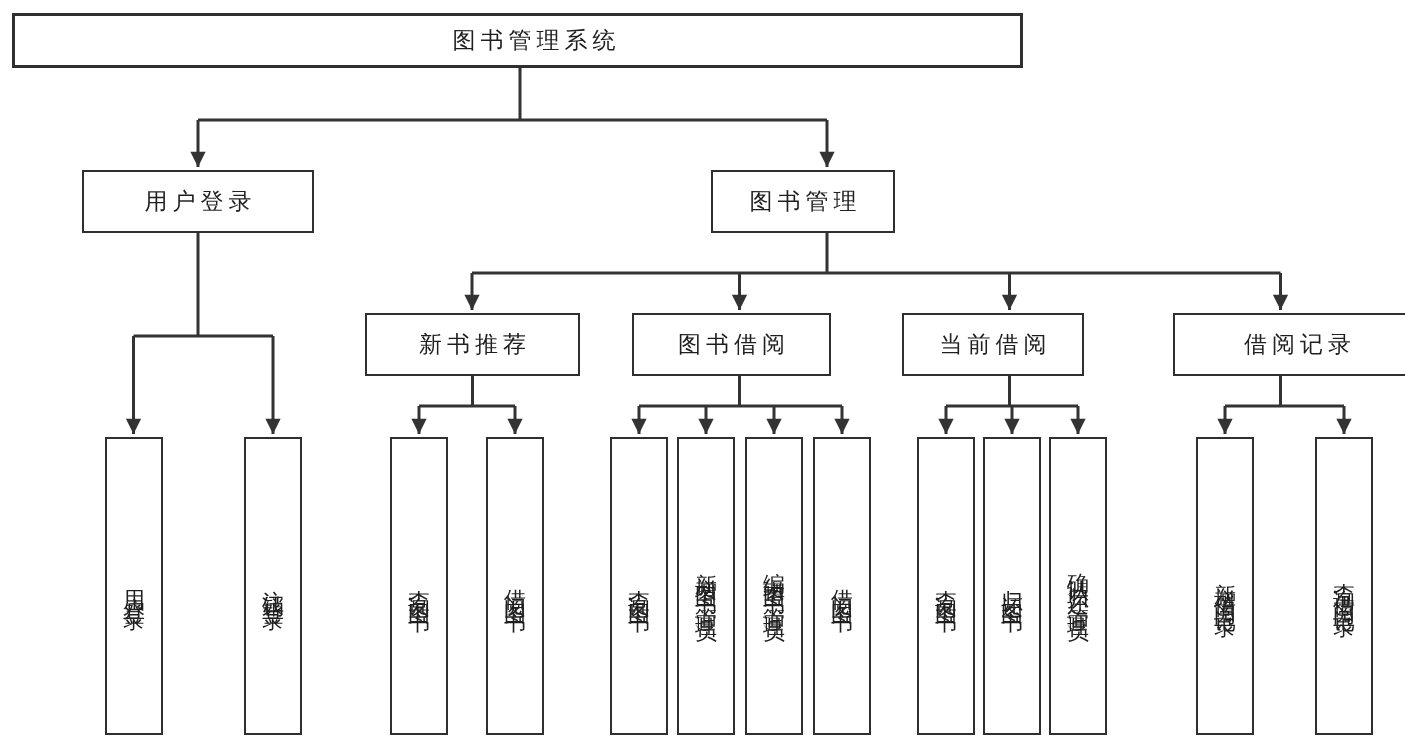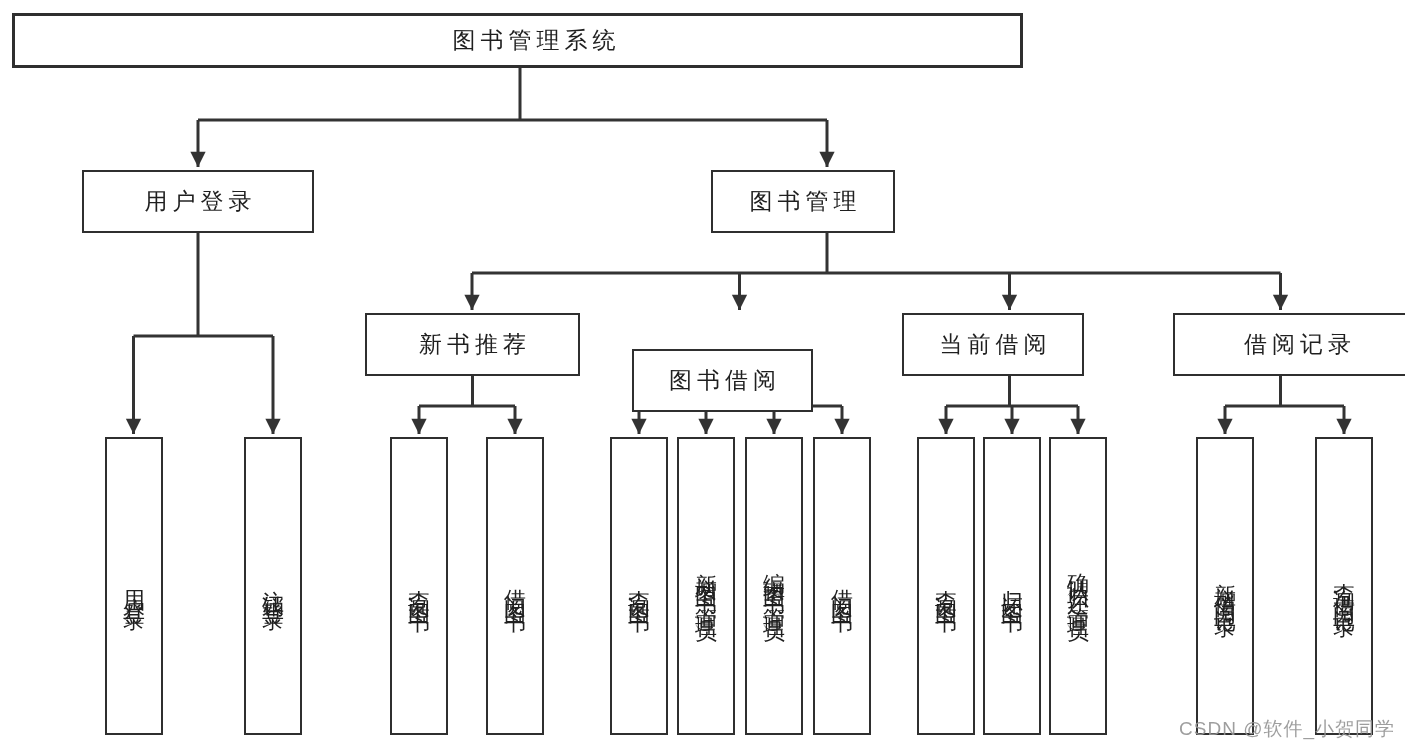--- a/index.html
+++ b/index.html
@@ -109,21 +109,21 @@
       <line x1="1344" y1="406" x2="1344" y2="434" marker-end="url(#arw)"></line>
     </g>
   </svg>
 
   <div class="node root">图书管理系统</div>
 
   <div class="node lvl" style="left:82px; top:170px; width:232px;">用户登录</div>
   <div class="node lvl" style="left:711px; top:170px; width:184px;">图书管理</div>
 
   <div class="node lvl" style="left:365px; top:313px; width:215px;">新书推荐</div>
-  <div class="node lvl" style="left:632px; top:313px; width:181px;margin-top:36px;">图书借阅</div>
+  <div class="node lvl" style="left:632px; top:313px; width:199px;">图书借阅</div>
   <div class="node lvl" style="left:902px; top:313px; width:182px;">当前借阅</div>
   <div class="node lvl" style="left:1173px; top:313px; width:249px;">借阅记录</div>
 
   <div class="node leaf" style="left:105px;">用户登录</div>
   <div class="node leaf" style="left:244px;">注销登录</div>
 
   <div class="node leaf" style="left:390px;">查询图书</div>
   <div class="node leaf" style="left:486px;">借阅图书</div>
 
   <div class="node leaf" style="left:610px;">查询图书</div>
@@ -131,15 +131,14 @@
   <div class="node leaf" style="left:745px;">编辑图书（管理员）</div>
   <div class="node leaf" style="left:813px;">借阅图书</div>
 
   <div class="node leaf" style="left:917px;">查询图书</div>
   <div class="node leaf" style="left:983px;">归还图书</div>
   <div class="node leaf" style="left:1049px;">确认归还（管理员）</div>
 
   <div class="node leaf" style="left:1196px;">新增借阅记录</div>
   <div class="node leaf" style="left:1315px;">查询借阅记录</div>
 
-  <div id="watermark">CSDN @软件_小贺同学</div>
 
 </div>
 
 </body></html>

